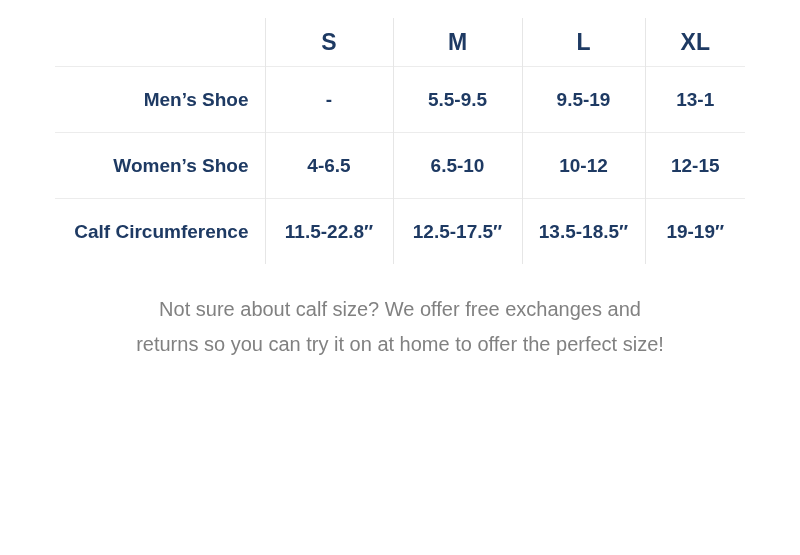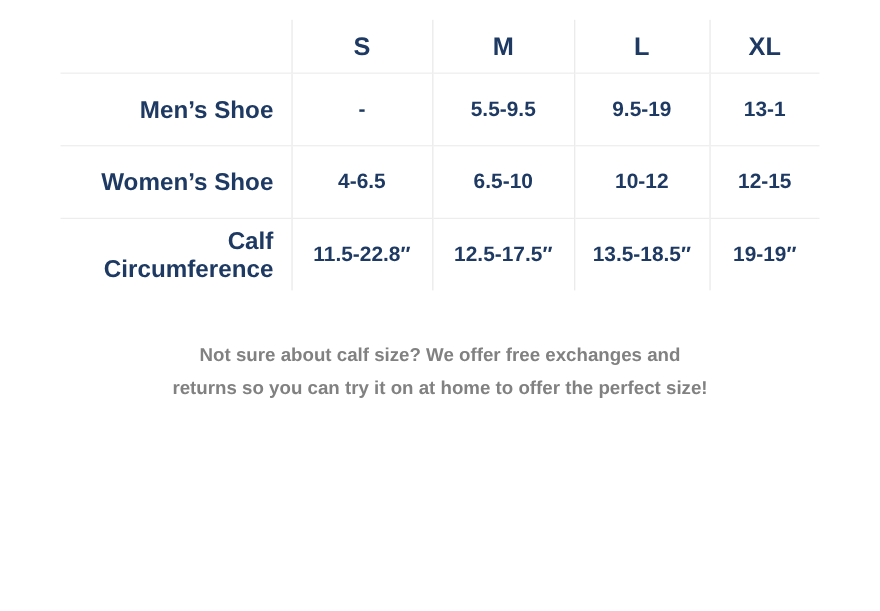--- a/index.html
+++ b/index.html
@@ -82,39 +82,39 @@
     color: #1e3a63;
     font-size: 19px;
     font-weight: bold;
     text-align: center;
     border-top: 1px solid #ececec;
     border-right: 1px solid #e6e6e6;
   }
   .body-row td.label-cell {
     text-align: right;
     padding-right: 16px;
-    font-size: 22px;
+    font-size: 19px;
     border-right: 1px solid #e6e6e6;
   }
   .body-row td.last-col {
     border-right: none;
   }
   .body-row.last-row td {
     border-bottom: 1px solid #ececec;
   }
 
   
   .footer-note {
     width: 600px;
-    margin: 16px auto;
+    margin: 0 auto;
     padding-top: 28px;
     text-align: center;
     color: #818181;
-    font-size: 17px;
-    font-weight: bold;
+    font-size: 20px;
+    font-weight: normal;
     line-height: 1.75;
   }
   .footer-note .line {
     display: block;
   }
 </style>
 </head>
 <body>
 
 <div class="page">

